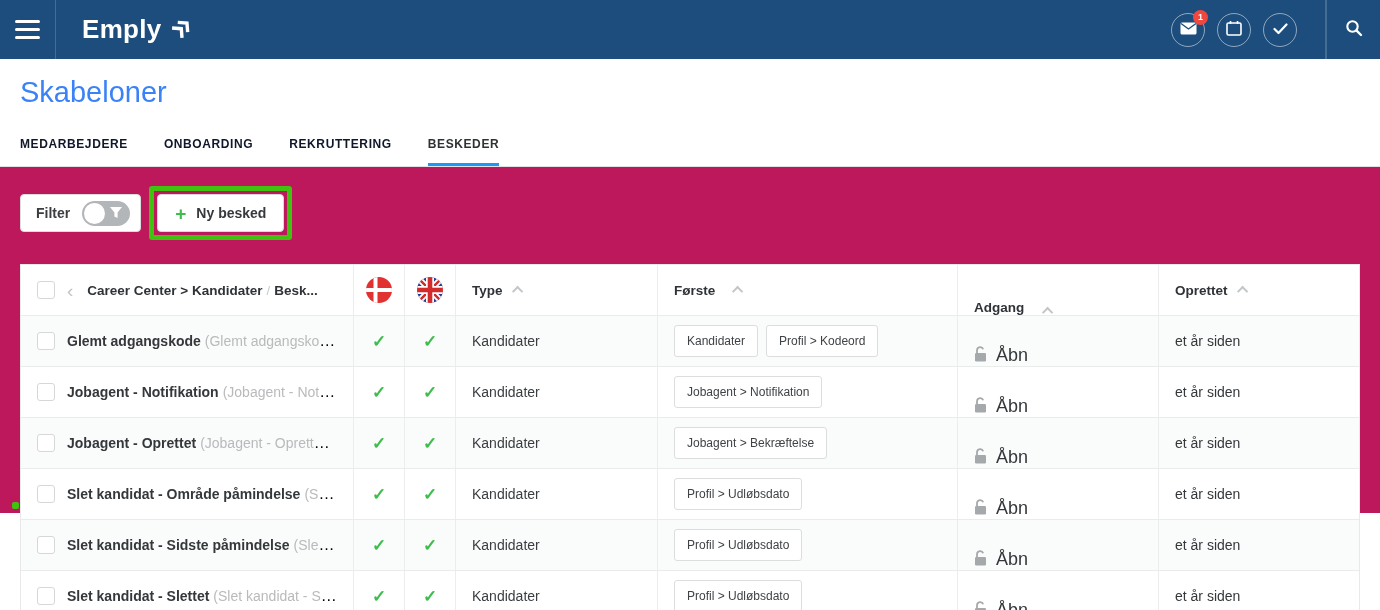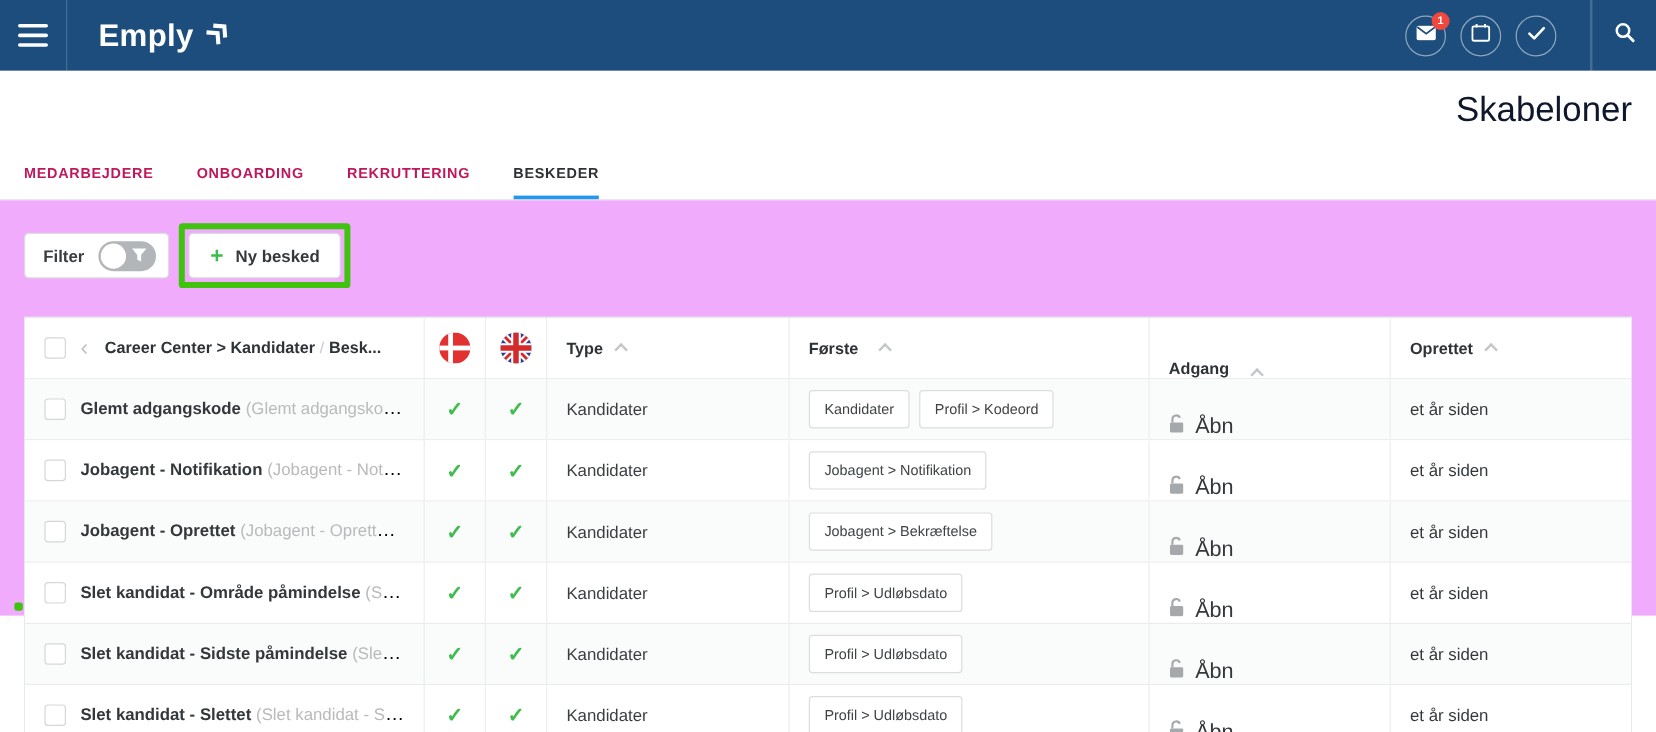--- a/index.html
+++ b/index.html
@@ -20,29 +20,29 @@
   .badge { position:absolute; top:-4px; right:-4px; min-width:15px; height:15px; background:#f0483e;
     border-radius:50%; color:#fff; font-size:9px; font-weight:bold; display:flex; align-items:center; justify-content:center; }
   .user-block { display:flex; align-items:center; gap:12px; padding:0 30px 0 26px; cursor:pointer; }
   .avatar { width:37px; height:37px; border-radius:50%; background:#cfe2f4; color:#1c4d7c;
     font-size:13px; font-weight:bold; display:flex; align-items:center; justify-content:center; }
   .user-name { color:#fff; font-size:13.5px; font-weight:bold; }
   .search-wrap { width:53px; display:flex; align-items:center; justify-content:center; cursor:pointer; }
 
   
   .page-head { background:#fff; padding:0 20px; border-bottom:1px solid #e0e2e3; height:108px; position:relative; }
-  .page-title { font-size:29px; font-weight:300; color:#0f172a; padding-top:17px;text-align:right; }
+  .page-title { font-size:29px; font-weight:300; color:#3b82f6; padding-top:17px; }
   .tabs { display:flex; gap:36px; position:absolute; bottom:0; left:20px; }
-  .tab { font-size:12px; font-weight:bold; letter-spacing:0.6px; color:#be185d; padding:14px 0 15px;
+  .tab { font-size:12px; font-weight:bold; letter-spacing:0.6px; color:#0f172a; padding:14px 0 15px;
     cursor:pointer; position:relative; }
   .tab.active { color:#2f3234; }
   .tab.active::after { content:""; position:absolute; left:0; right:0; bottom:0; height:3px; background:#2196f3; }
 
   
-  .content { background:#f0abfc; height:346px; padding:19px 20px 0; position:relative; }
+  .content { background:#be185d; height:346px; padding:19px 20px 0; position:relative; }
   .toolbar { display:flex; align-items:flex-start; }
   .filter-btn { margin-top:8px; height:38px; background:#fff; border:1px solid #dbdddd; border-radius:4px;
     display:flex; align-items:center; gap:12px; padding:0 10px 0 15px; cursor:pointer; }
   .filter-label { font-size:14px; font-weight:bold; color:#3a3e41; }
   .toggle { width:48px; height:25px; background:#b3b6b8; border-radius:13px; position:relative; cursor:pointer;
     display:flex; align-items:center; }
   .toggle-knob { position:absolute; left:2px; top:2px; width:21px; height:21px; background:#fff; border-radius:50%; }
   .toggle-funnel { position:absolute; right:7px; top:5px; }
   .annotation-box { margin-left:8px; border:5px solid #3fc30f; border-radius:3px; padding:3px; }
   .new-msg-btn { height:38px; background:#fff; border:1px solid #d8dadb; border-radius:4px;

